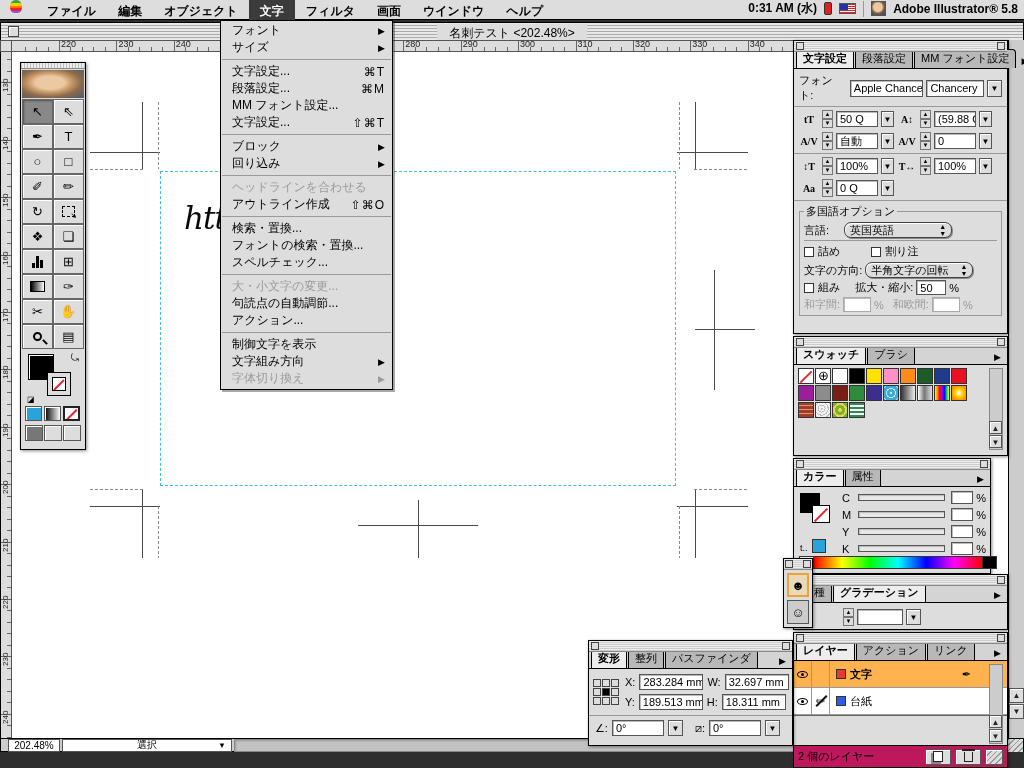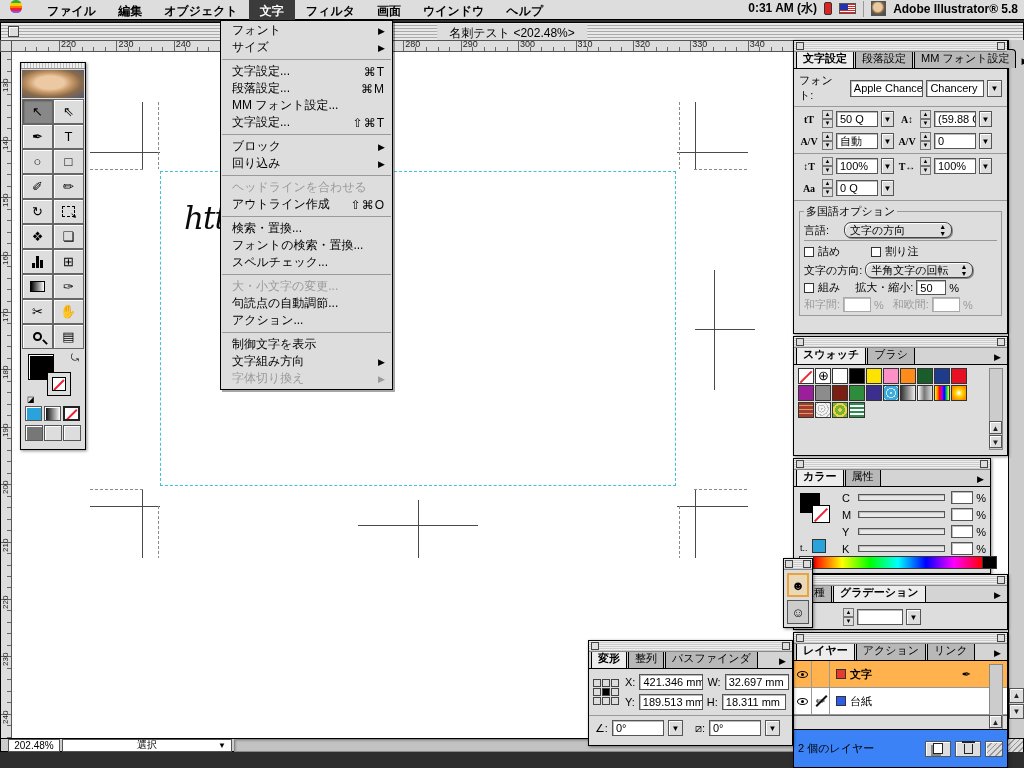--- a/index.html
+++ b/index.html
@@ -101,21 +101,21 @@
 
   
   .lay-row{display:flex;align-items:center;height:27px;background:#fff;border-bottom:1px solid #999;font-size:11px}
   .lay-row.sel{background:#ffb24d}
   .lay-cell{width:18px;height:27px;border-right:1px solid #999;display:flex;align-items:center;justify-content:center}
   .eye{width:11px;height:7px;border:1px solid #000;border-radius:50%;position:relative}
   .eye:before{content:"";position:absolute;left:3px;top:1px;width:3px;height:3px;background:#000;border-radius:50%}
   .chip{width:10px;height:10px;border:1px solid #333;margin:0 4px 0 6px}
   .noedit{position:relative;font-size:11px}
   .noedit:after{content:"";position:absolute;left:-2px;top:5px;width:15px;height:2px;background:#111;transform:rotate(-45deg)}
-  .lay-footer{position:absolute;left:0;right:0;bottom:0;height:38px;border-top:1px solid #000;display:flex;align-items:center;font-size:11px;padding:0 4px;background:#3b82f6}
+  .lay-footer{position:absolute;left:0;right:0;bottom:0;height:22px;border-top:1px solid #000;display:flex;align-items:center;font-size:11px;padding:0 4px;background:#be185d}
   .mini-btn{width:26px;height:16px;margin-left:4px}
   .trash{width:9px;height:10px;border:1px solid #222;border-top:none;position:relative}
   .trash:before{content:"";position:absolute;left:-3px;top:-3px;width:13px;height:2px;background:#222}
   .pagei{width:10px;height:11px;border:1px solid #222;background:#fff;box-shadow:-2px 2px 0 #888}
 
   
   .tf-row{display:flex;align-items:center;gap:4px;padding:3px 6px;font-size:11px}
   .refgrid{display:grid;grid-template-columns:repeat(3,8px);grid-template-rows:repeat(3,8px);gap:1px;margin-right:4px}
   .refpt{border:1px solid #444;background:#ddd}
   .refpt.on{background:#000}
@@ -651,21 +651,21 @@
         <span class="inset" style="width: 42px; height: 16px;">0 Q</span>
         <span class="bevel combo" style="width: 13px; height: 16px;">▼</span>
       </div>
     </div>
   <div class="hr"></div>
   <fieldset>
     <legend>多国語オプション</legend>
     <div class="cp-row" style="padding:1px 0">
       <span>言語:</span>
       <span class="popup" style="width:108px;height:16px;margin-left:12px">
-        <span>文字の方向</span>
+        <span>英国英語</span>
           <span class="ud">▲<br>▼</span>
       </span>
     </div>
     <div class="hr"></div>
     <div class="cp-row" style="padding:2px 0">
       <span><span class="cb"></span><span>詰め</span></span>
       <span style="margin-left:28px"><span class="cb"></span><span>割り注</span></span>
     </div>
     <div class="cp-row" style="padding:1px 0">
       <span>文字の方向:</span>
@@ -882,21 +882,21 @@
       <span class="refpt"></span>
         <span class="refpt on"></span>
         <span class="refpt"></span>
       <span class="refpt"></span>
         <span class="refpt"></span>
         <span class="refpt"></span>
     </div>
     <div>
       <div class="tf-row" style="padding:1px 2px">
         <span>X:</span>
-        <span class="inset" style="width:64px;height:16px">421.346 mm</span>
+        <span class="inset" style="width:64px;height:16px">283.284 mm</span>
         <span>W:</span>
         <span class="inset" style="width:64px;height:16px">32.697 mm</span>
       </div>
       <div class="tf-row" style="padding:3px 2px 1px 2px">
         <span>Y:</span>
         <span class="inset" style="width:64px;height:16px">189.513 mm</span>
         <span>H:</span>
         <span class="inset" style="width:64px;height:16px">18.311 mm</span>
       </div>
     </div>

